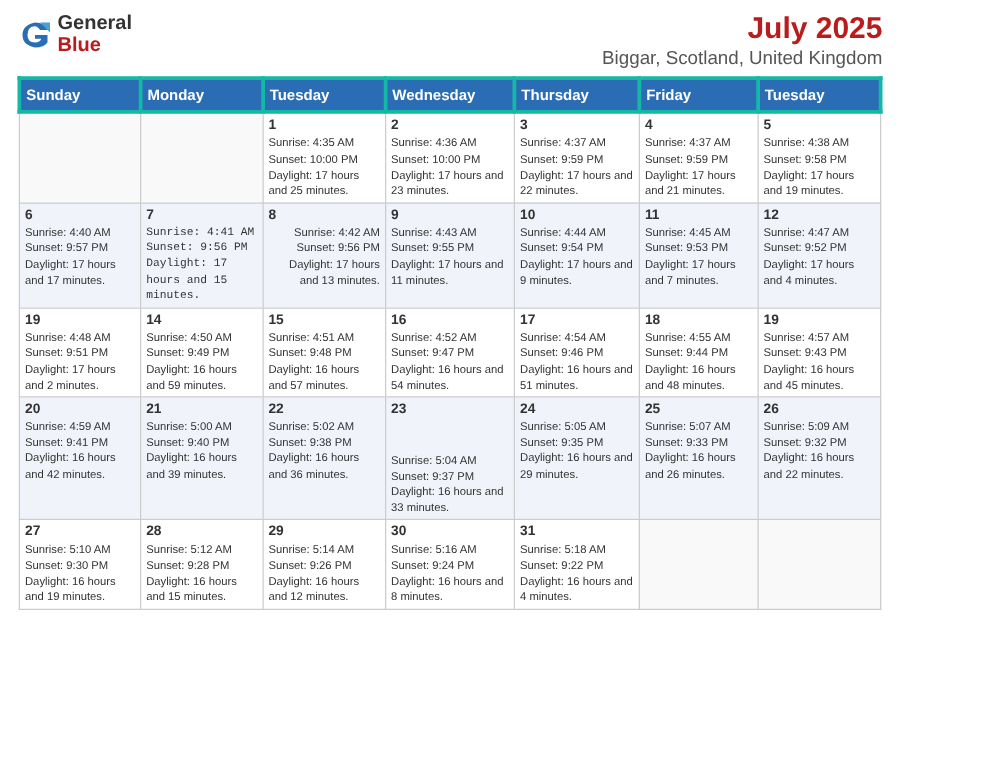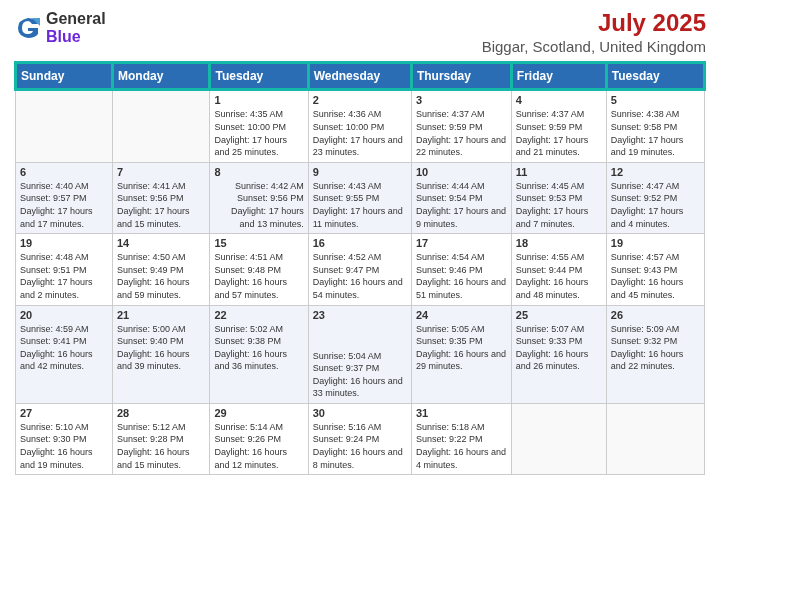--- a/index.html
+++ b/index.html
@@ -33,21 +33,21 @@
       line-height: 1.1;
     }
     .logo-general {
       font-size: 16px;
       font-weight: bold;
       color: #333;
     }
     .logo-blue {
       font-size: 16px;
       font-weight: bold;
-      color: #6d28d9;
+      color: #b91c1c;
     }
     .logo-icon {
       width: 28px;
       height: 28px;
       margin-right: 4px;
     }
     .title-block {
       text-align: right;
     }
     .main-title {
@@ -178,21 +178,21 @@
         </tr>
         <tr>
           <td>
             <span class="day-number">6</span>
             <div class="day-info" style="white-space: pre-line;">Sunrise: 4:40 AM
 Sunset: 9:57 PM
 Daylight: 17 hours and 17 minutes.</div>
           </td>
           <td>
             <span class="day-number">7</span>
-            <div class="day-info" style="white-space: pre-line;">Sunrise: 4:41 AM
+            <div class="day-info" style="white-space: pre-line; font-family: Liberation Mono, monospace;">Sunrise: 4:41 AM
 Sunset: 9:56 PM
 Daylight: 17 hours and 15 minutes.</div>
           </td>
           <td>
             <span class="day-number">8</span>
             <div class="day-info" style="white-space: pre-line; text-align: right;">Sunrise: 4:42 AM
 Sunset: 9:56 PM
 Daylight: 17 hours and 13 minutes.</div>
           </td>
           <td>

